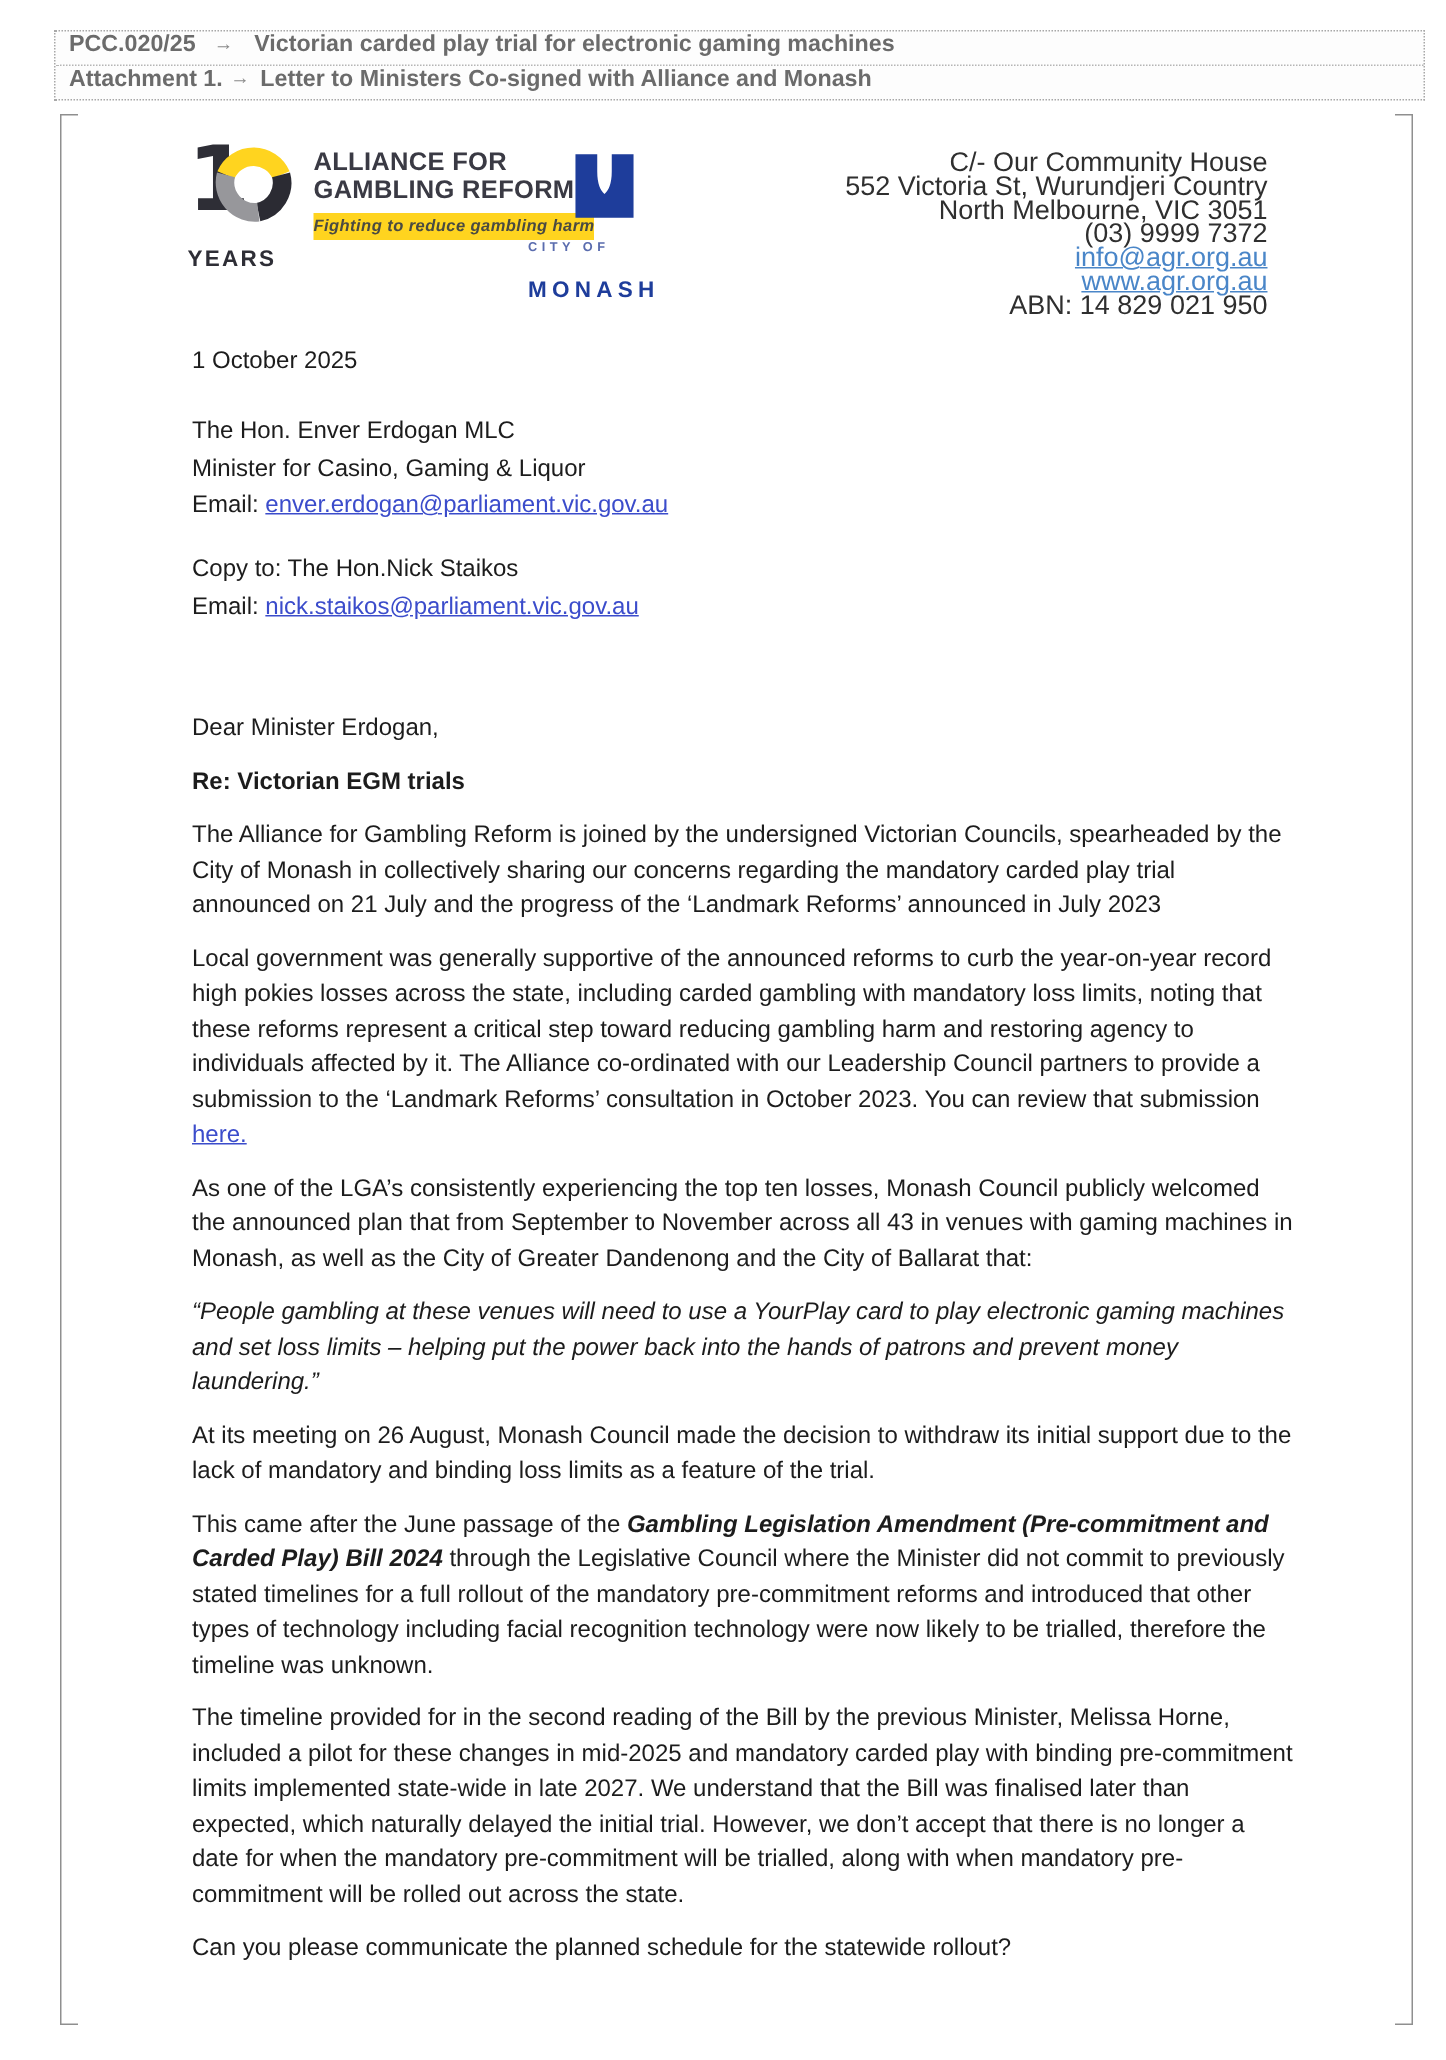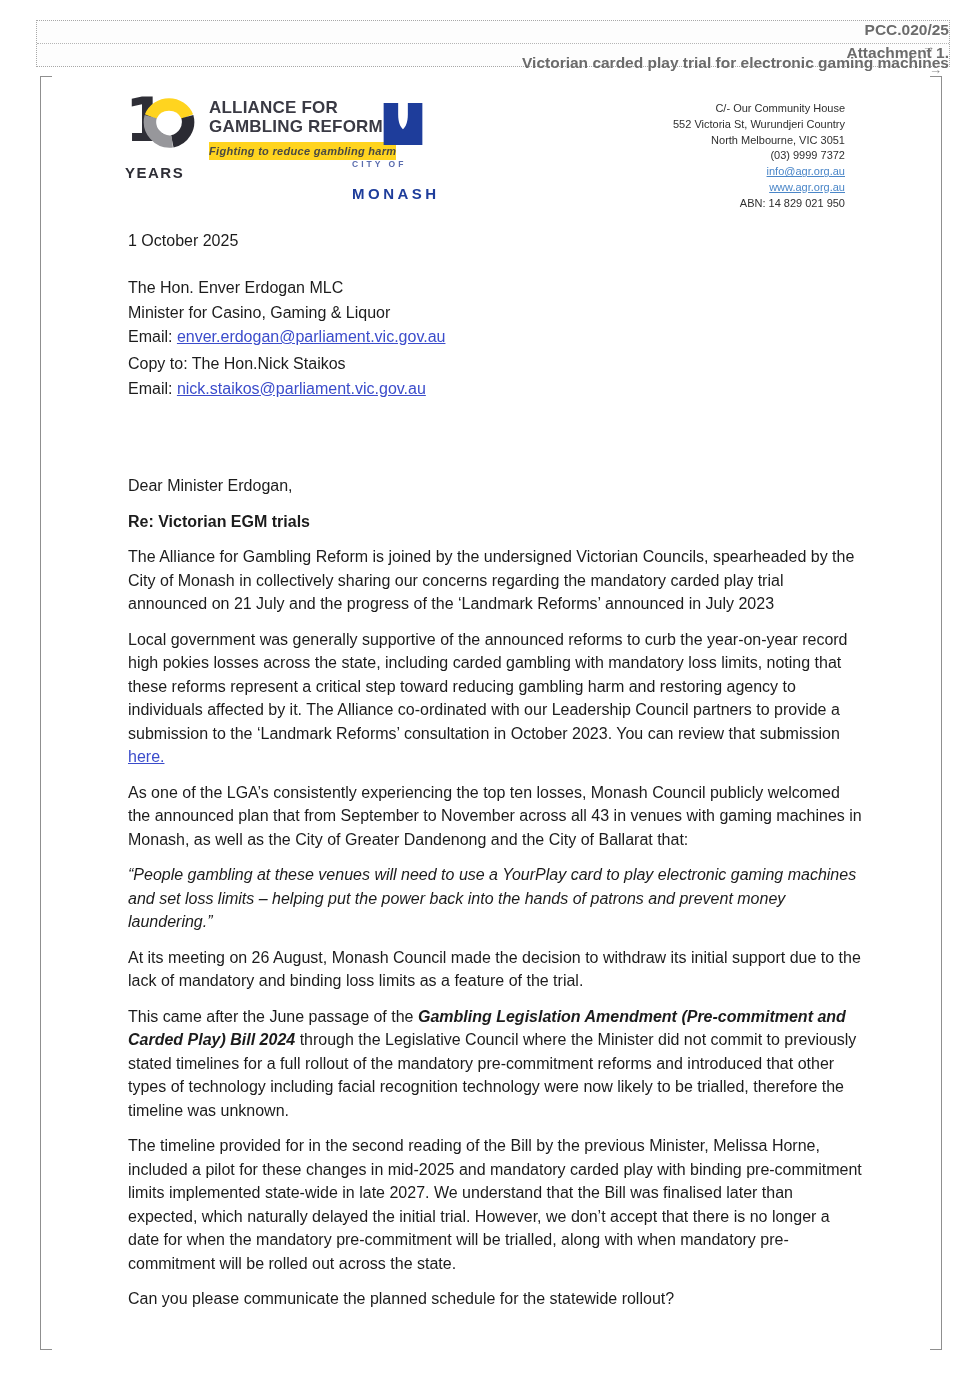--- a/index.html
+++ b/index.html
@@ -12,26 +12,25 @@
     overflow:hidden;
     margin:0 auto;
   }
   
   .att-header{
     position:absolute;left:36px;top:20px;width:912px;
     border:1px dotted #a8a8a8;
     background:#fdfdfd;
   }
   .att-row{
-    display:flex;align-items:flex-end;
+    display:flex;align-items:flex-start;
     height:22px;padding-left:9px;
     font-weight:bold;font-size:15.5px;
     color:var(--header_gray,#6b6b6b);
     white-space:nowrap;
-    flex-direction:column;
   }
   .att-row.first{border-bottom:1px dotted #b5b5b5;}
   .att-arrow{font-size:13px;margin:0 14px 0 12px;color:#8a8a8a;}
   .att-row.second .att-arrow{margin:0 7px 0 5px;}
   
   .frame{position:absolute;background:#8f8f8f;}
   .frame.vl{width:1px;top:76px;height:1274px;}
   .frame.vl.left{left:40px;}
   .frame.vl.right{left:941px;}
   .frame.tick{height:1px;width:12px;}
@@ -72,33 +71,33 @@
     margin-top:11px;font-size:8.5px;font-weight:bold;
     letter-spacing:3px;color:#5a6cae;
   }
   .monash-name{
     margin-top:16px;font-size:15px;font-weight:bold;
     letter-spacing:3.5px;color:var(--monash_blue,#1e3d9b);
   }
   
   .contact{
     position:absolute;right:119px;top:101px;
-    text-align:right;font-size:11px;line-height:15.8px;color:#2f2f2f;
+    text-align:right;font-size:18px;line-height:15.8px;color:#2f2f2f;
   }
   
   a.lnk{
     color:var(--link_blue,#3b4ccb);
     text-decoration:underline;cursor:pointer;
   }
   a.lnk.light{color:var(--contact_link_blue,#4a86c8);}
   
   .date{position:absolute;left:128px;top:232px;font-size:16px;}
   .addr{position:absolute;left:128px;font-size:16px;line-height:24.5px;}
   #recipient{top:276px;}
-  #copyto{top:352px;}
+  #copyto{top:368px;}
   .body{
     position:absolute;left:128px;top:474px;width:737px;
     font-size:16px;line-height:23.5px;
   }
   .body p{margin:0 0 12px 0;}
   .body p.subject{font-weight:bold;}
   .body p.quote{font-style:italic;}
   .body .b{font-weight:bold;}
   .body .i{font-style:italic;}
 </style>
@@ -109,20 +108,21 @@
 
   <div class="att-header">
     <div class="att-row first">
       <span class="att-ref">PCC.020/25</span>
       <span class="att-arrow">→</span>
       <span class="att-title">Victorian carded play trial for electronic gaming machines</span>
     </div>
     <div class="att-row second">
       <span class="att-ref">Attachment 1.</span>
       <span class="att-arrow">→</span>
+      <span class="att-title">Letter to Ministers Co-signed with Alliance and Monash</span>
     </div>
   </div>
 
   <div class="frame vl left"></div>
   <div class="frame vl right"></div>
   <div class="frame tick tl"></div>
   <div class="frame tick tr"></div>
   <div class="frame tick bl"></div>
   <div class="frame tick br"></div>
 

